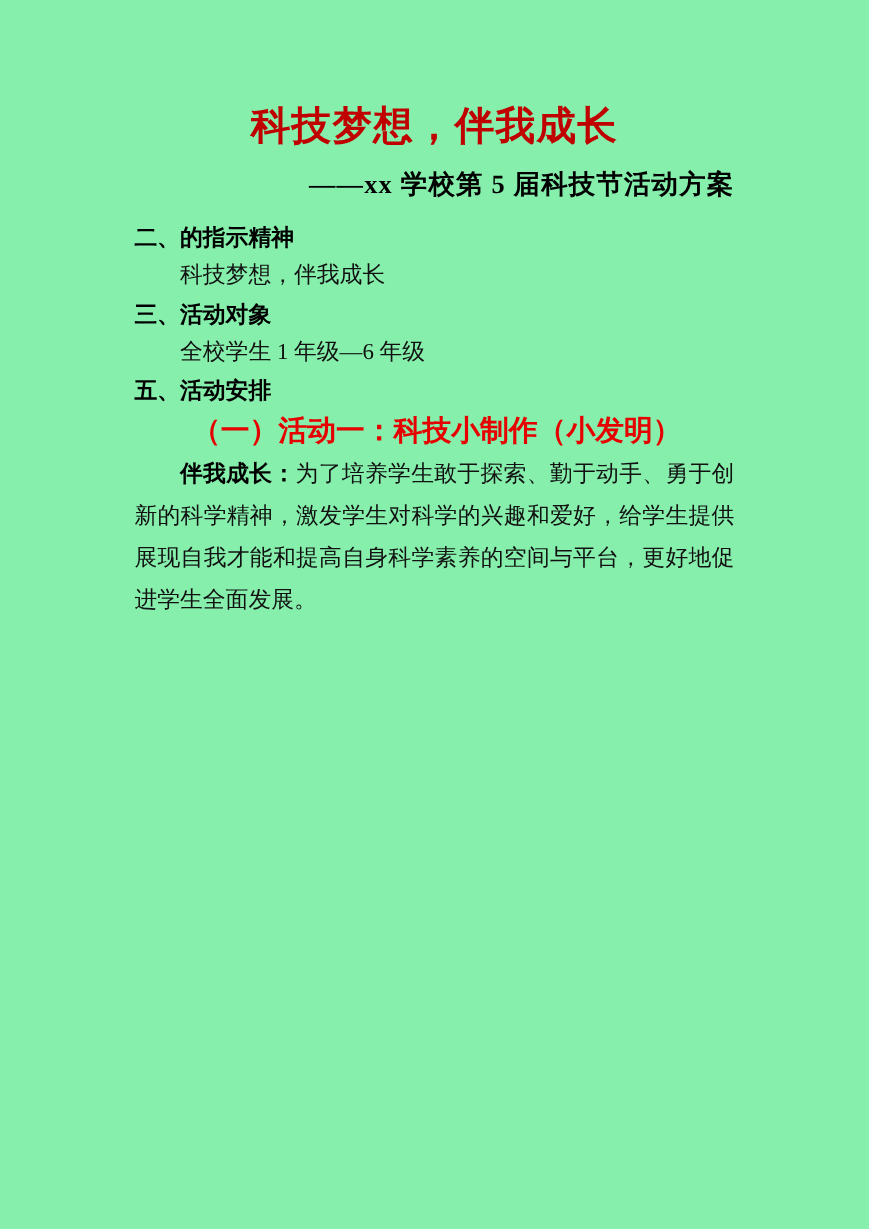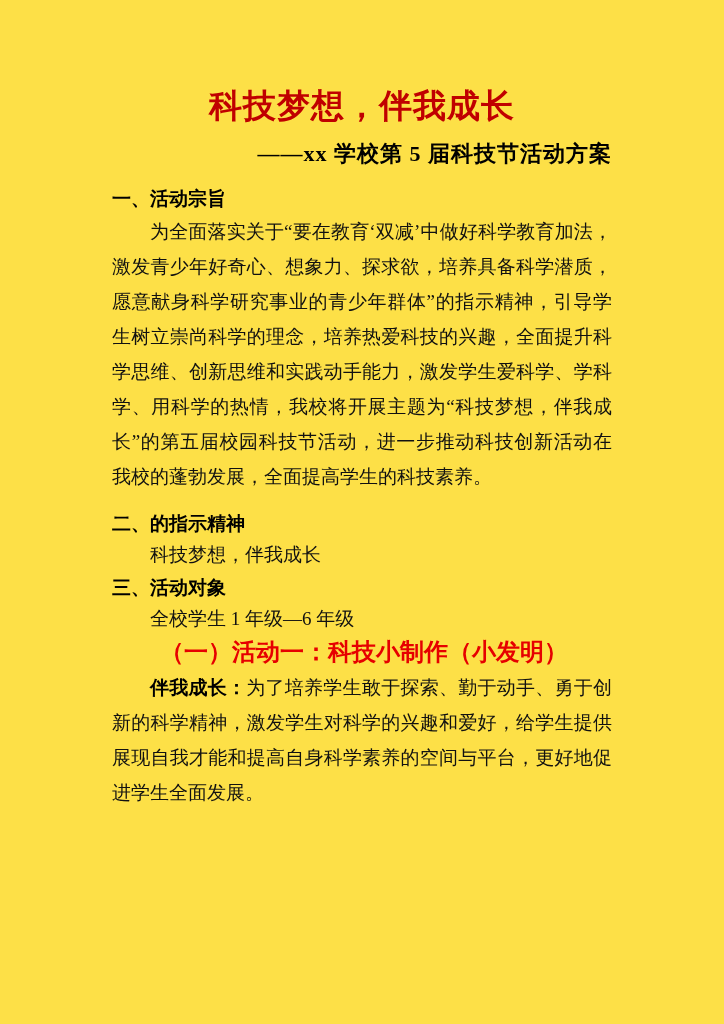--- a/index.html
+++ b/index.html
@@ -5,21 +5,21 @@
   :root {
     --title-red: #c00000;
     --accent-red: #e60000;
   }
   * { margin: 0; padding: 0; box-sizing: border-box; }
   html, body { background: #ffffff; }
   .page {
     width: 724px;
     height: 1024px;
     margin: 0 auto;
-    background: #fde047;
+    background: #86efac;
     padding: 84px 112px 0 112px;
     overflow: hidden;
     font-family: "Liberation Serif", "DejaVu Serif", serif;
     color: #111111;
   }
   .doc-title {
     text-align: center;
     color: var(--title-red);
     font-size: 33px;
     font-weight: bold;
@@ -68,37 +68,34 @@
 </style>
 </head>
 <body>
 
 <div class="page">
 
   <div class="doc-title">科技梦想，伴我成长</div>
 
   <div class="doc-subtitle">——xx 学校第 5 届科技节活动方案</div>
 
-  <div>
-    <div class="sec-heading">一、活动宗旨</div>
-    <p class="body-par">为全面落实关于“要在教育‘双减’中做好科学教育加法，激发青少年好奇心、想象力、探求欲，培养具备科学潜质，愿意献身科学研究事业的青少年群体”的指示精神，引导学生树立崇尚科学的理念，培养热爱科技的兴趣，全面提升科学思维、创新思维和实践动手能力，激发学生爱科学、学科学、用科学的热情，我校将开展主题为“科技梦想，伴我成长”的第五届校园科技节活动，进一步推动科技创新活动在我校的蓬勃发展，全面提高学生的科技素养。</p>
-  </div>
 
   <div>
     <div class="sec-heading gap-top">二、的指示精神</div>
     <p class="item-line">科技梦想，伴我成长</p>
   </div>
 
   <div>
     <div class="sec-heading">三、活动对象</div>
     <p class="item-line">全校学生 1 年级—6 年级</p>
   </div>
 
 
   <div>
+    <div class="sec-heading">五、活动安排</div>
 
     <div class="activity-heading">（一）活动一：科技小制作（小发明）</div>
 
     <p class="body-par"><span class="inline-label">伴我成长：</span><span>为了培养学生敢于探索、勤于动手、勇于创新的科学精神，激发学生对科学的兴趣和爱好，给学生提供展现自我才能和提高自身科学素养的空间与平台，更好地促进学生全面发展。</span></p>
 
   </div>
 
 </div>
 
 </body></html>

